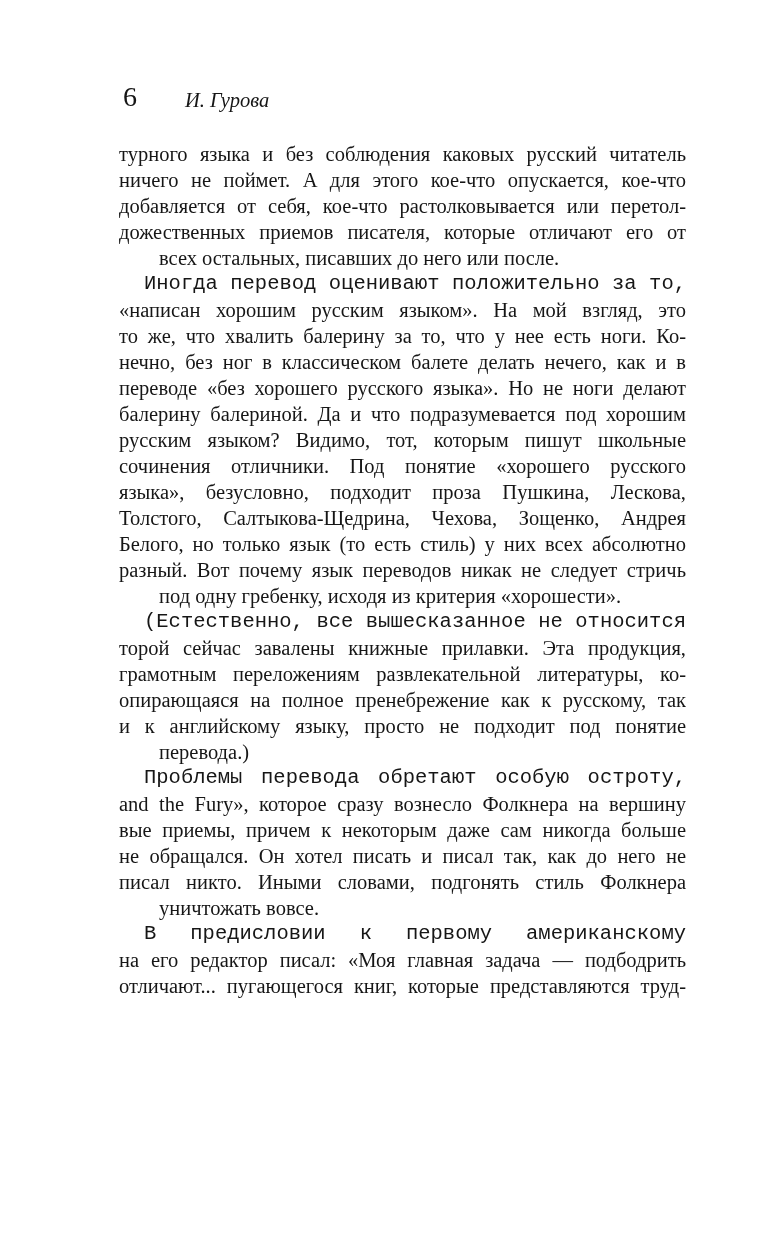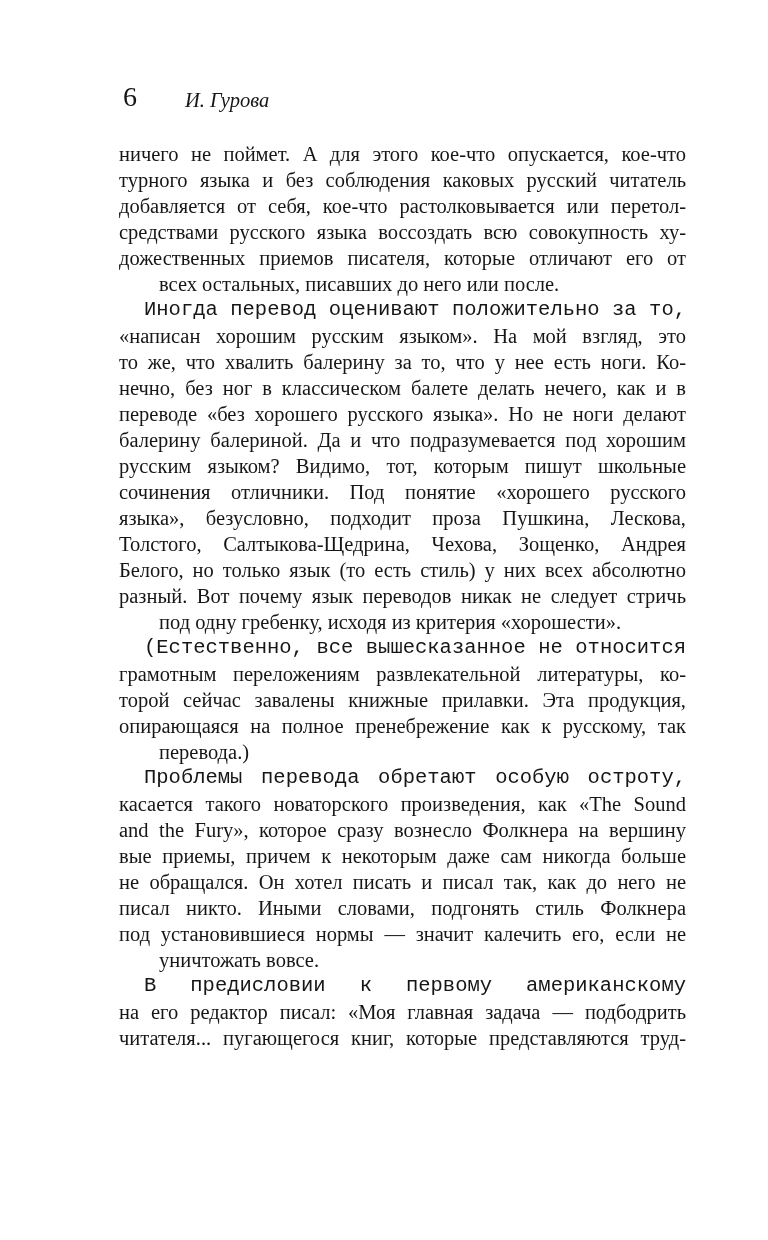--- a/index.html
+++ b/index.html
@@ -55,49 +55,47 @@
 </style>
 </head>
 <body>
 
 <div class="page">
   <div class="running-header">
     <div class="page-number">6</div>
     <div class="running-head">И. Гурова</div>
   </div>
   <div class="page-body">
+      <div class="line">турного языка и без соблюдения каковых русский читатель</div>
       <div class="line">ничего не поймет. А для этого кое-что опускается, кое-что</div>
-      <div class="line">турного языка и без соблюдения каковых русский читатель</div>
       <div class="line">добавляется от себя, кое-что растолковывается или перетол-</div>
-      <div class="line">средствами русского языка воссоздать всю совокупность ху-</div>
       <div class="line">дожественных приемов писателя, которые отличают его от</div>
       <div class="line last">всех остальных, писавших до него или после.</div>
       <div class="line indent">Иногда перевод оценивают положительно за то, что он</div>
       <div class="line">«написан хорошим русским языком». На мой взгляд, это</div>
       <div class="line">то же, что хвалить балерину за то, что у нее есть ноги. Ко-</div>
       <div class="line">нечно, без ног в классическом балете делать нечего, как и в</div>
       <div class="line">переводе «без хорошего русского языка». Но не ноги делают</div>
       <div class="line">балерину балериной. Да и что подразумевается под хорошим</div>
       <div class="line">русским языком? Видимо, тот, которым пишут школьные</div>
       <div class="line">сочинения отличники. Под понятие «хорошего русского</div>
       <div class="line">языка», безусловно, подходит проза Пушкина, Лескова,</div>
       <div class="line">Толстого, Салтыкова-Щедрина, Чехова, Зощенко, Андрея</div>
       <div class="line">Белого, но только язык (то есть стиль) у них всех абсолютно</div>
       <div class="line">разный. Вот почему язык переводов никак не следует стричь</div>
       <div class="line last">под одну гребенку, исходя из критерия «хорошести».</div>
       <div class="line indent">(Естественно, все вышесказанное не относится к мало-</div>
+      <div class="line">торой сейчас завалены книжные прилавки. Эта продукция,</div>
       <div class="line">грамотным переложениям развлекательной литературы, ко-</div>
-      <div class="line">торой сейчас завалены книжные прилавки. Эта продукция,</div>
       <div class="line">опирающаяся на полное пренебрежение как к русскому, так</div>
+      <div class="line">и к английскому языку, просто не подходит под понятие</div>
       <div class="line last">перевода.)</div>
       <div class="line indent">Проблемы перевода обретают особую остроту, когда дело</div>
-      <div class="line">касается такого новаторского произведения, как «The Sound</div>
       <div class="line">and the Fury», которое сразу вознесло Фолкнера на вершину</div>
       <div class="line">вые приемы, причем к некоторым даже сам никогда больше</div>
       <div class="line">не обращался. Он хотел писать и писал так, как до него не</div>
       <div class="line">писал никто. Иными словами, подгонять стиль Фолкнера</div>
-      <div class="line">под установившиеся нормы — значит калечить его, если не</div>
       <div class="line last">уничтожать вовсе.</div>
       <div class="line indent">В предисловии к первому американскому изданию рома-</div>
       <div class="line">на его редактор писал: «Моя главная задача — подбодрить</div>
-      <div class="line">читателя... пугающегося книг, которые представляются труд-</div>
+      <div class="line">отличают... пугающегося книг, которые представляются труд-</div>
     </div>
 </div>
 
 </body></html>

